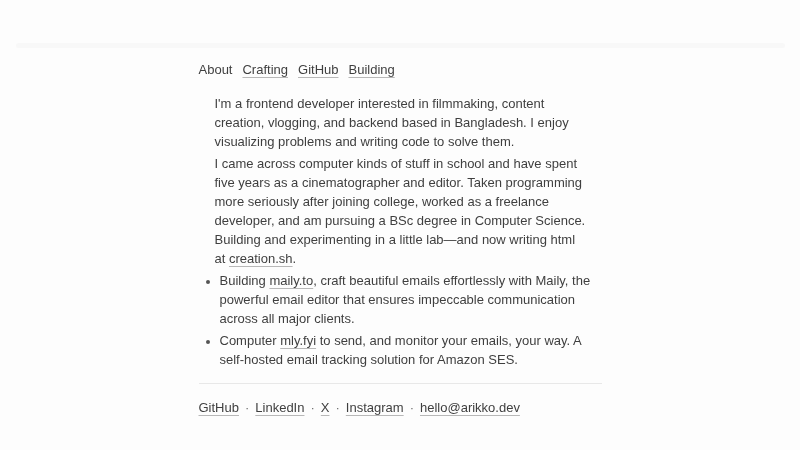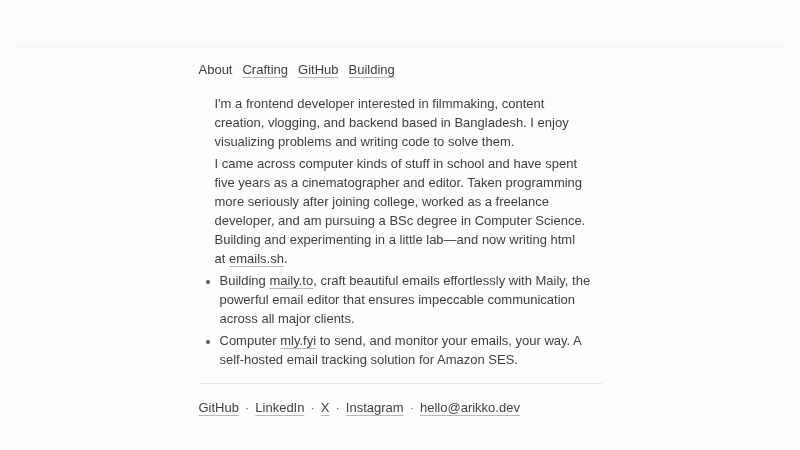--- a/index.html
+++ b/index.html
@@ -86,21 +86,21 @@
 
   <nav class="main-nav">
     <a class="nav-link nav-link--current">About</a>
     <a class="nav-link">Crafting</a>
     <a class="nav-link">GitHub</a>
     <a class="nav-link">Building</a>
   </nav>
 
   <p>I'm a frontend developer interested in filmmaking, content creation, vlogging, and backend based in Bangladesh. I enjoy visualizing problems and writing code to solve them.</p>
 
-  <p><span>I came across computer kinds of stuff in school and have spent five years as a cinematographer and editor. Taken programming more seriously after joining college, worked as a freelance developer, and am pursuing a BSc degree in Computer Science. Building and experimenting in a little lab—and now writing html at </span><a>emails.sh</a><span>.</span></p>
+  <p><span>I came across computer kinds of stuff in school and have spent five years as a cinematographer and editor. Taken programming more seriously after joining college, worked as a freelance developer, and am pursuing a BSc degree in Computer Science. Building and experimenting in a little lab—and now writing html at </span><a>creation.sh</a><span>.</span></p>
 
 
   <ul class="projects-list">
     <li><span>Building </span><a>maily.to</a><span>, craft beautiful emails effortlessly with Maily, the powerful email editor that ensures impeccable communication across all major clients.</span></li>
     <li><span>Computer </span><a>mly.fyi</a><span> to send, and monitor your emails, your way. A self-hosted email tracking solution for Amazon SES.</span></li>
   </ul>
 
   <hr class="footer-divider">
 
   <footer class="site-footer">

